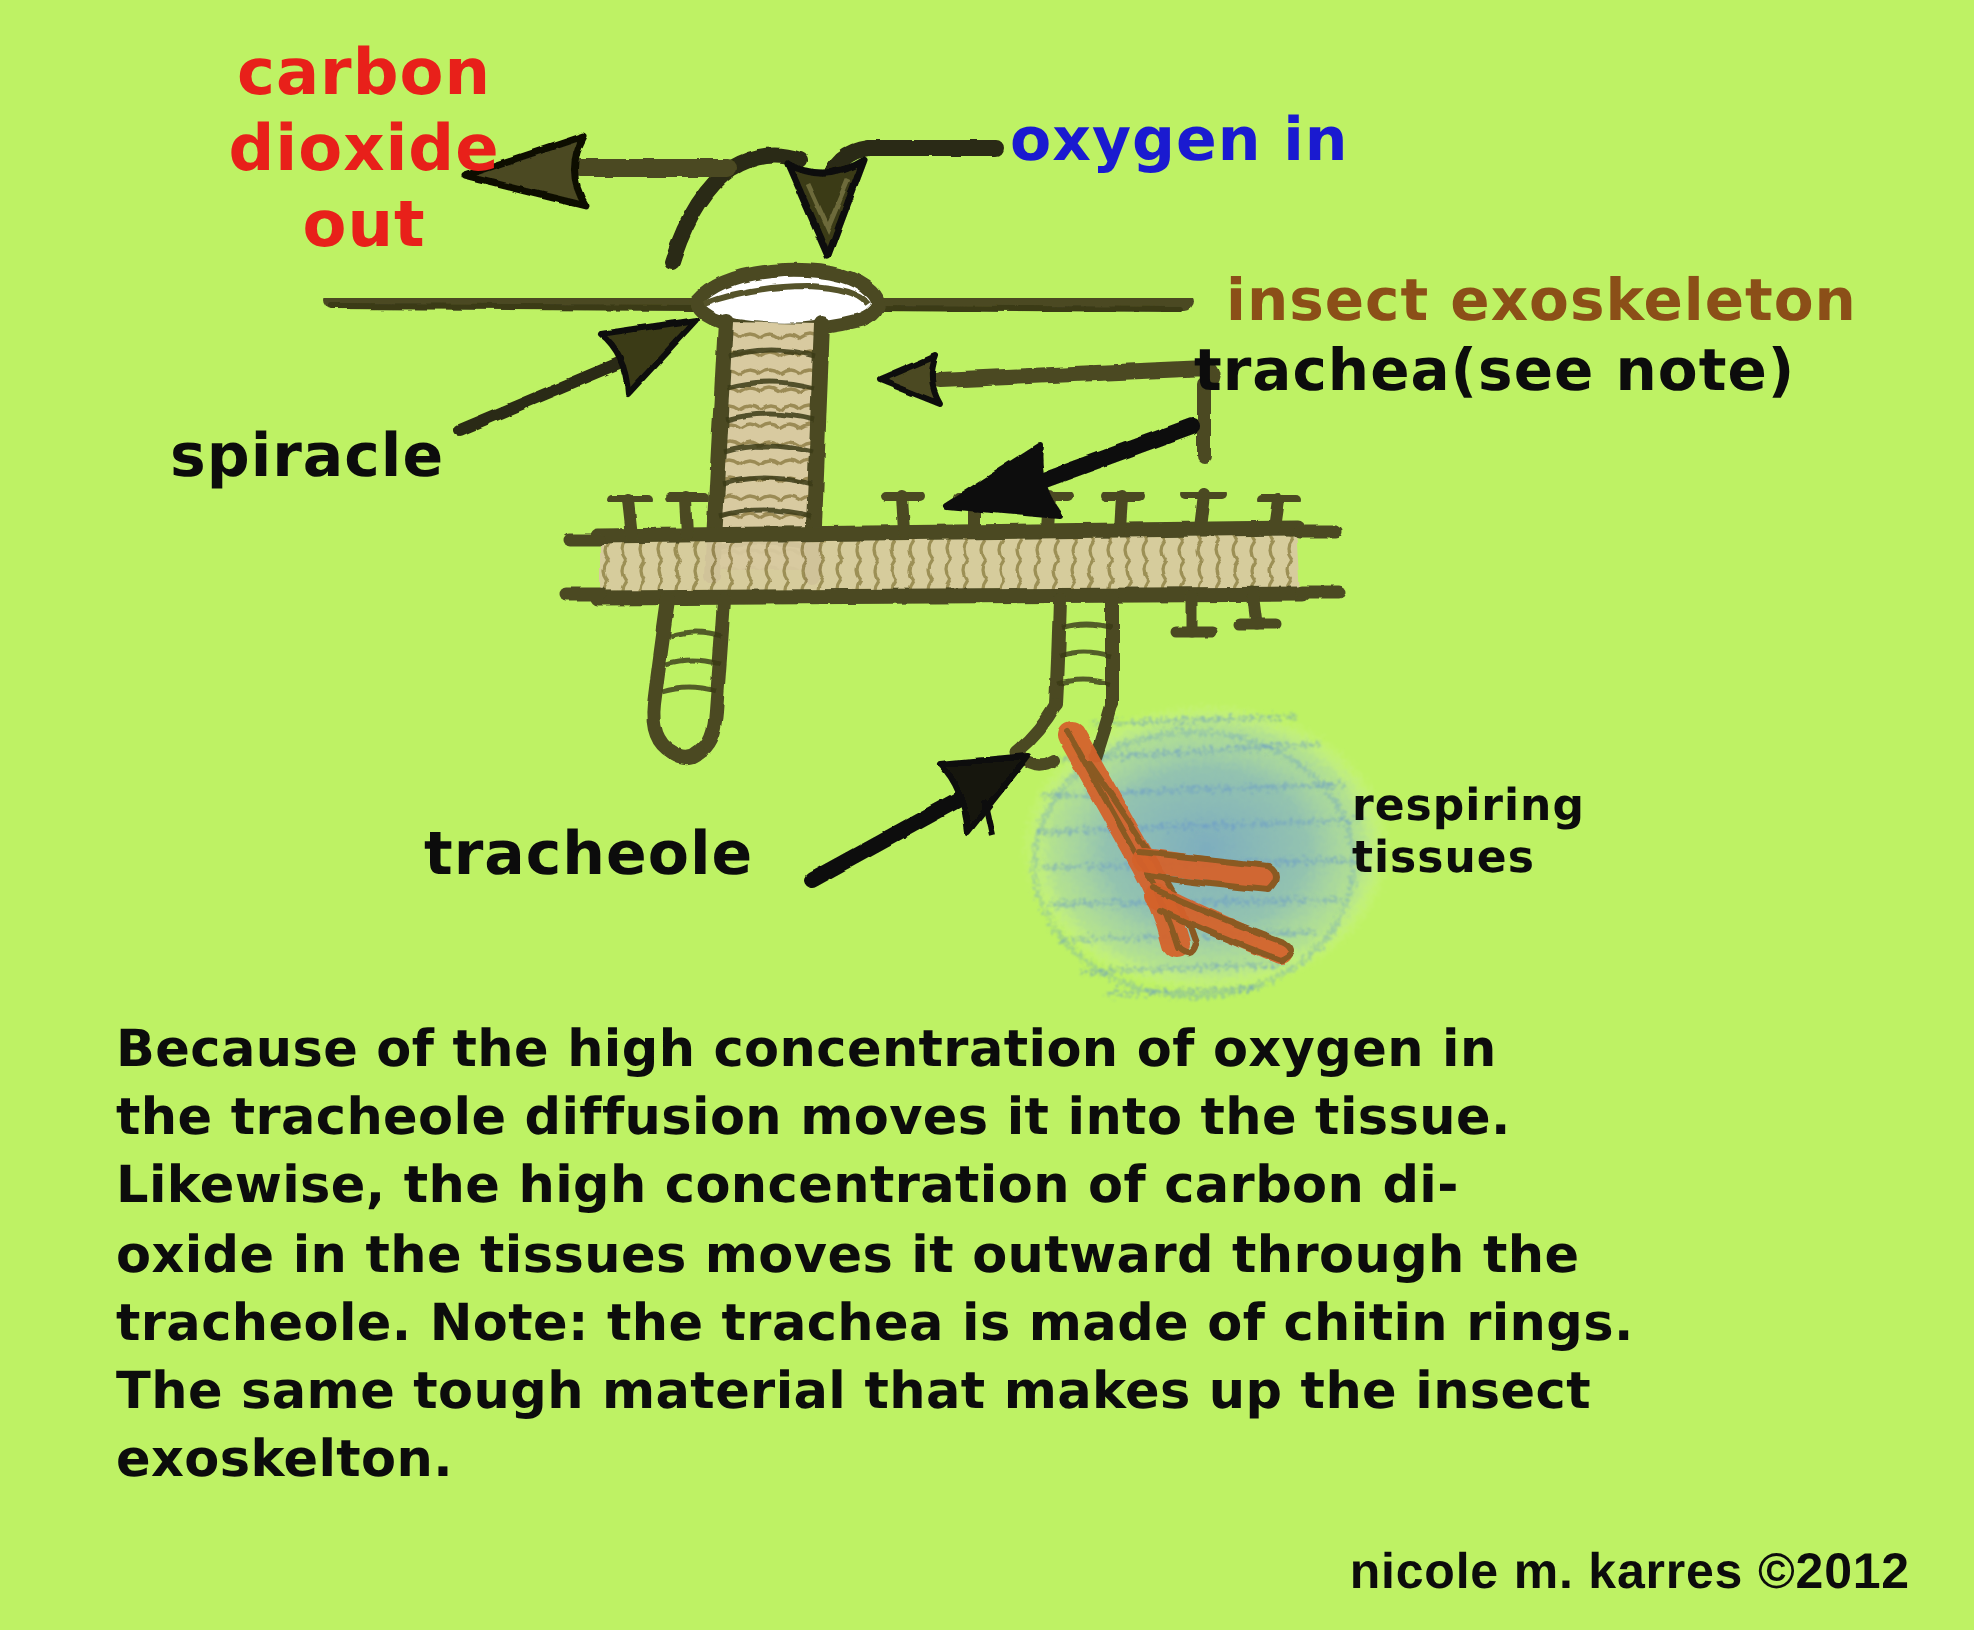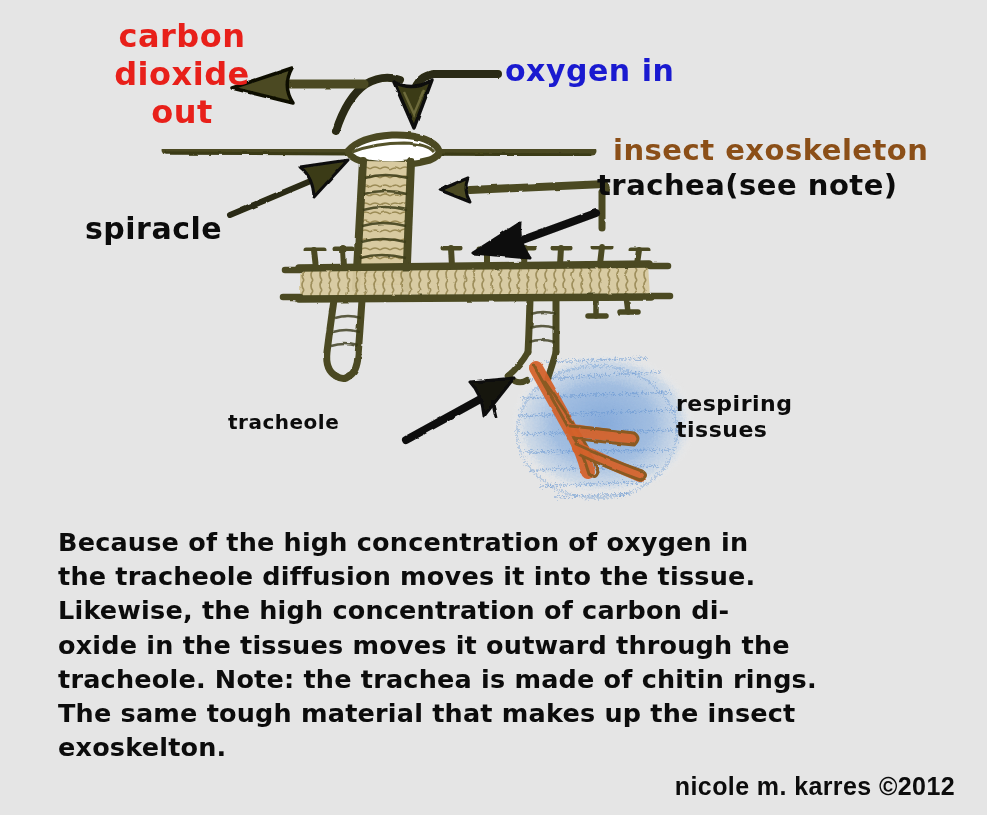--- a/index.html
+++ b/index.html
@@ -8,21 +8,21 @@
     padding: 0;
     background: #ffffff;
   }
   body {
     font-family: "DejaVu Sans", sans-serif;
   }
   #page {
     position: relative;
     width: 987px;
     height: 815px;
-    background: #e5e5e5;
+    background: #bef264;
     overflow: hidden;
   }
   #diagram-svg {
     position: absolute;
     left: 0;
     top: 0;
     width: 987px;
     height: 815px;
   }
   .lbl {
@@ -61,23 +61,23 @@
     color: #0c0c0c;
   }
   #label-spiracle {
     left: 85px;
     top: 213px;
     font-size: 30px;
     color: #0c0c0c;
     text-align: right;
   }
   #label-tracheole {
-    left: 228px;
+    left: 212px;
     top: 412px;
-    font-size: 20px;
+    font-size: 30px;
     color: #0c0c0c;
     text-align: right;
   }
   #label-respiring-tissues {
     left: 676px;
     top: 391px;
     font-size: 22px;
     color: #0c0c0c;
     line-height: 1.16;
   }
@@ -86,21 +86,20 @@
     left: 58px;
     top: 508px;
     width: 890px;
     font-family: "DejaVu Sans", sans-serif;
     font-size: 25.5px;
     font-weight: bold;
     line-height: 34.2px;
     color: #0c0c0c;
     letter-spacing: 0.2px;
     white-space: pre-line;
-    margin-top: 17px;
   }
   #signature {
     position: absolute;
     left: 0;
     top: 772px;
     width: 955px;
     text-align: right;
     font-family: Liberation Sans, sans-serif;
     font-size: 25px;
     font-weight: bold;

